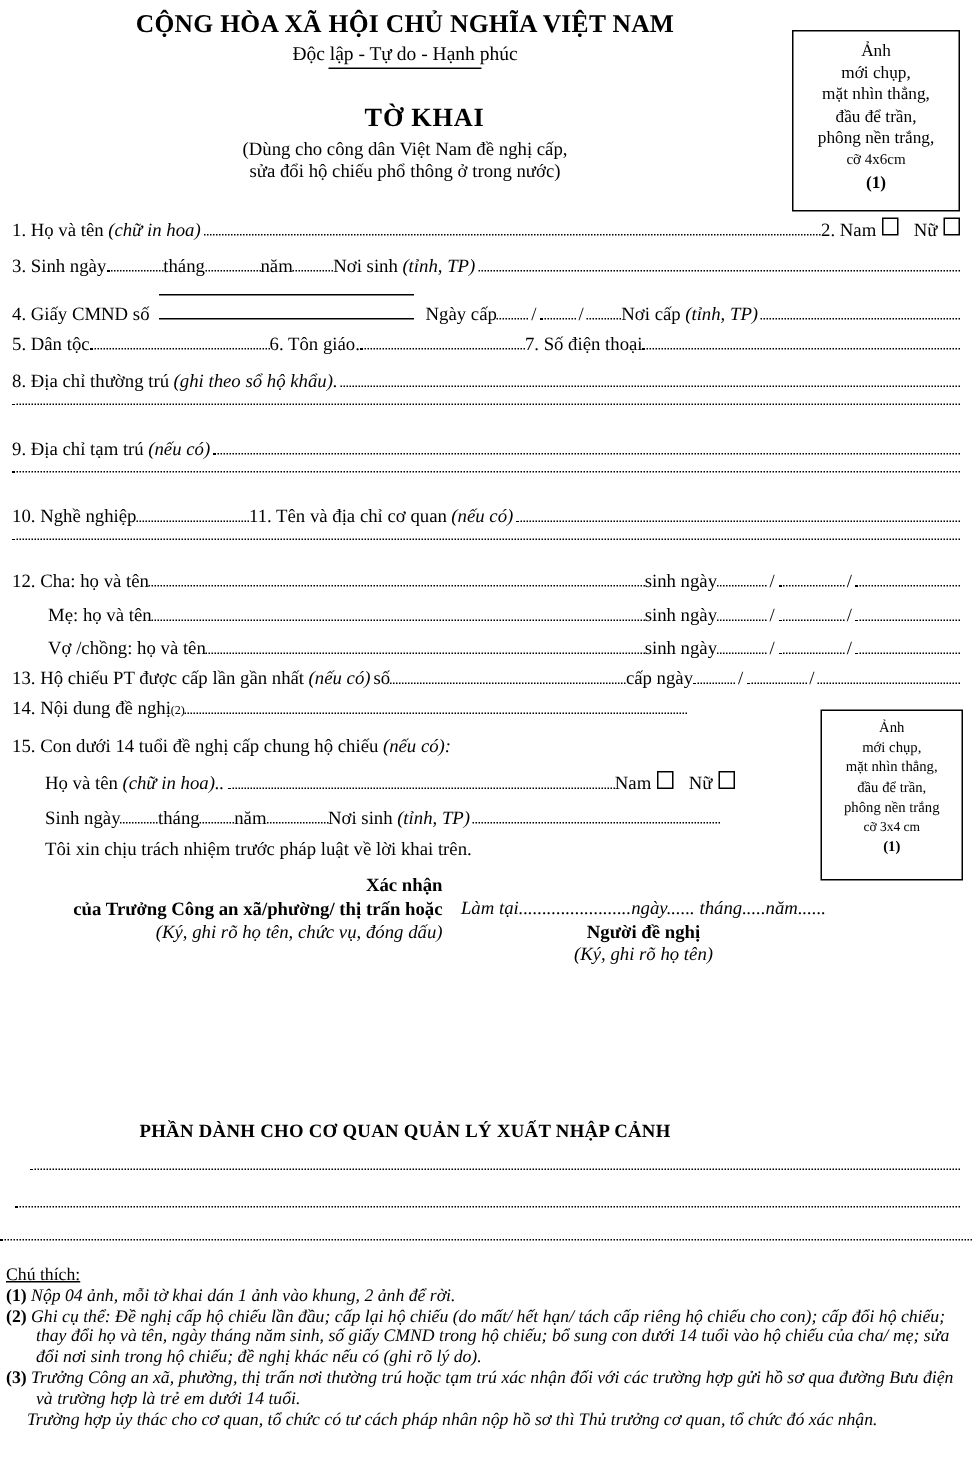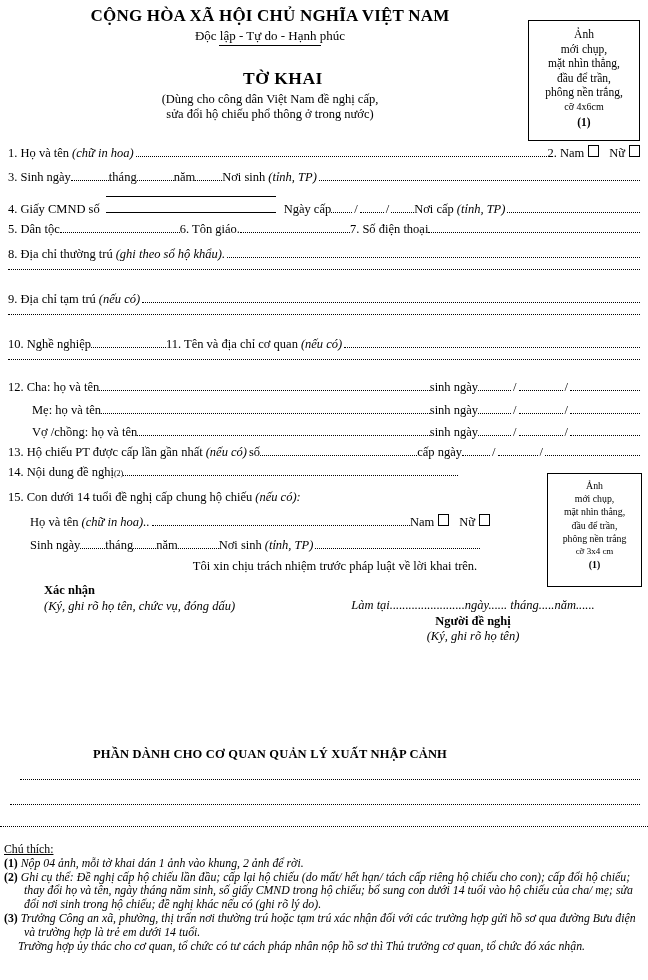--- a/index.html
+++ b/index.html
@@ -35,27 +35,27 @@
   .fill{flex:1 1 0;min-width:0;}
   .w21{width:21px}.w23{width:23px}.w24{width:24px}.w25{width:25px}
   .w27{width:27px}.w28{width:28px}.w33{width:33px}.w37{width:37px}
   .w38{width:38px}.w40{width:40px}.w41{width:41px}.w44{width:44px}
   .w70{width:70px}.w75{width:75px}.w95{width:95px}.w110{width:110px}.w120{width:120px}
   .sl{padding:0 2px;}
   .cb{width:9px;height:10px;border:1px solid #000;margin-left:4px;}
   .g{margin-left:10px;}
   .cmnd{width:170px;height:15px;border-top:1px solid #000;border-bottom:1px solid #000;margin:0 8px 0 6px;}
   .ind{margin-left:24px;}
-  .ind2{margin-left:22px;justify-content:center;}
+  .ind2{margin-left:22px;}
   .wlim472{width:450px;}
   .wlim480{width:460px;}
   .sup{font-size:8px;}
   
   .signature{position:absolute;top:583px;left:0;width:648px;display:flex;}
-  .sig-left{width:295px;text-align:left;font-weight:bold;line-height:15.5px;margin-left:44px;}
+  .sig-left{width:295px;text-align:right;font-weight:bold;line-height:15.5px;}
   .sig-left .ksign{font-weight:normal;font-style:italic;}
   .sig-right{width:268px;text-align:center;line-height:15.5px;padding-top:15px;}
   .sig-right .place{font-style:italic;}
   .sig-right .who{font-weight:bold;}
   .sig-right .ksign{font-style:italic;}
   
   .immigration{position:absolute;top:747px;left:0;width:648px;}
   .imm-title{width:540px;text-align:center;font-weight:bold;font-size:12.5px;letter-spacing:.2px;}
   .iline1{border-bottom:1px dotted #000;margin:17px 8px 0 20px;}
   .iline2{border-bottom:1px dotted #000;margin:24px 8px 0 10px;}
@@ -258,20 +258,21 @@
     <div>mặt nhìn thẳng,</div>
     <div>đầu để trần,</div>
     <div>phông nền trắng</div>
     <div class="small">cỡ 3x4 cm</div>
     <div class="pb">(1)</div>
   </div>
 
   <div class="signature">
     <div class="sig-left">
       <div>Xác nhận</div>
+      <div>của Trưởng Công an xã/phường/ thị trấn hoặc</div>
       <div class="ksign">(Ký, ghi rõ họ tên, chức vụ, đóng dấu)</div>
     </div>
     <div class="sig-right">
       <div class="place">Làm tại........................ngày...... tháng.....năm......</div>
       <div class="who">Người đề nghị</div>
       <div class="ksign">(Ký, ghi rõ họ tên)</div>
     </div>
   </div>
 
   <div class="immigration">

